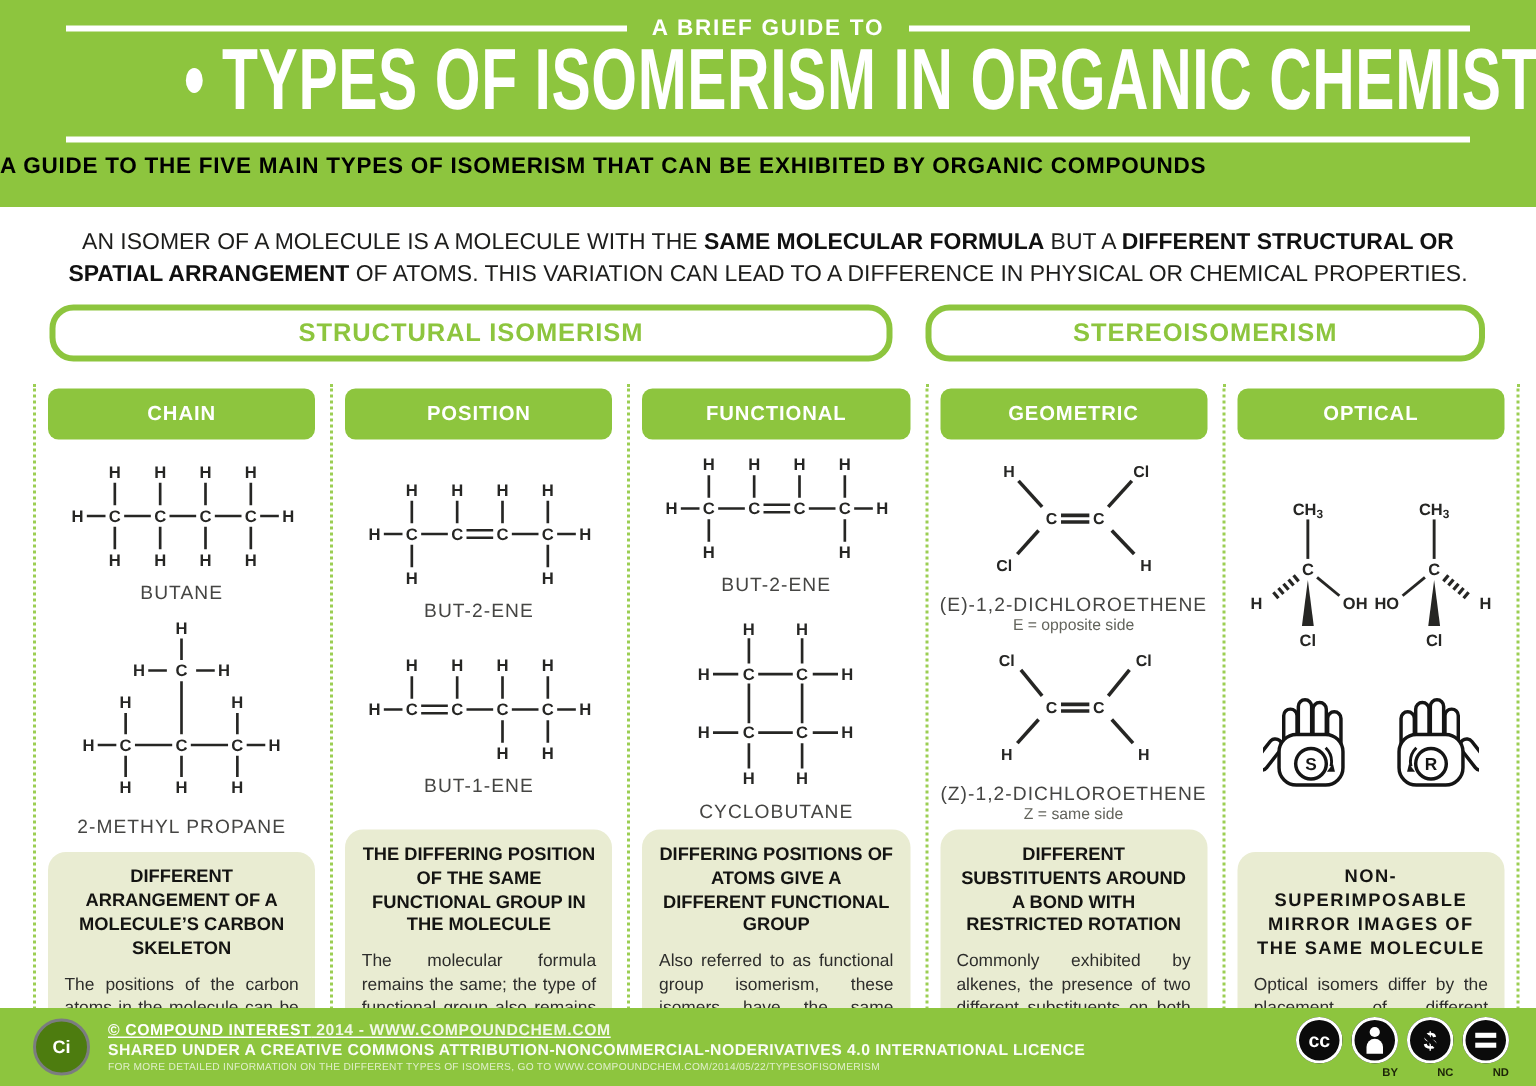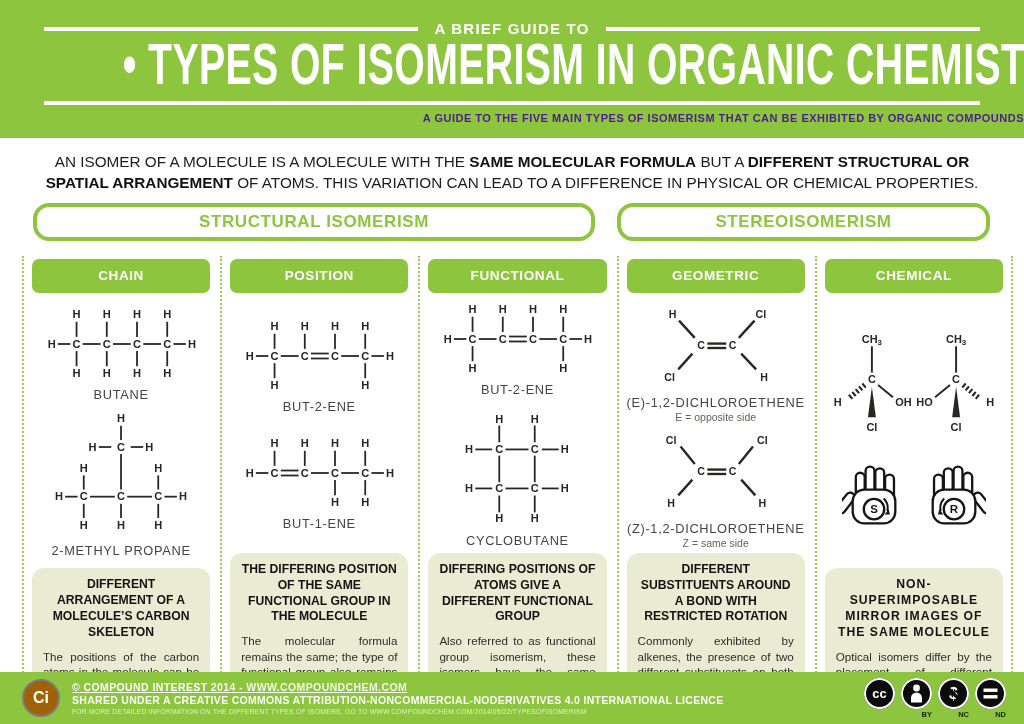--- a/index.html
+++ b/index.html
@@ -7,28 +7,28 @@
     --green-soft:#9bce53;
     --ink:#262624;
     --box:#e9ecd2;
   }
   *{box-sizing:border-box;}
   html,body{margin:0;padding:0;}
   body{width:1024px;height:724px;font-family:"Liberation Sans",sans-serif;background:#fff;}
   .page{position:relative;width:1024px;height:724px;overflow:hidden;background:#fff;}
 
   
-  .header{background:var(--green);height:138px;padding-top:20px;}
+  .header{background:var(--green);height:138px;padding-top:10px;}
   .kicker-row{display:flex;align-items:center;gap:16px;margin:0 44px;}
   .kline{flex:1;height:4px;background:#fff;}
   .kicker{color:#fff;font-weight:bold;font-size:15px;letter-spacing:1.2px;white-space:nowrap;}
   .title{text-align:center;color:#fff;font-weight:bold;font-size:49px;line-height:1.04;margin-top:2px;height:56px;}
   .title span{display:inline-block;transform:scale(0.80,1.18);transform-origin:center;white-space:nowrap;letter-spacing:0.5px;}
   .hdivider{height:4px;background:#fff;margin:6px 44px 7px;}
-  .subtitle{text-align:right;color:#4c1d95;font-weight:bold;font-size:11px;letter-spacing:0.5px;}
+  .subtitle{text-align:left;color:#000000;font-weight:bold;font-size:15px;letter-spacing:0.5px;}
 
   
   .intro{margin:13px 38px 9px;text-align:center;font-size:15.3px;line-height:1.4;color:#1d1d1b;}
   .intro strong{font-weight:bold;color:#111;}
 
   
   .sections{display:flex;margin:2px 33px 13px;gap:22px;}
   .section-badge{border:4px solid var(--green);border-radius:16px;height:38px;display:flex;align-items:center;justify-content:center;
     color:var(--green);font-weight:bold;font-size:17px;letter-spacing:0.6px;background:#fff;}
   .section-structural{width:562px;}
@@ -49,21 +49,21 @@
   .textbox h3{margin:0 0 8px;font-size:12.2px;text-align:center;line-height:1.3;color:#141412;font-weight:bold;}
   .textbox h3.spread{letter-spacing:1px;}
   .textbox p{margin:0;font-size:11.6px;line-height:1.33;text-align:justify;color:#2d2d2b;}
   .optical-labels{font-size:12.5px;color:#3a3a38;line-height:1.55;}
   .optical-labels strong{color:#111;}
   .hands{display:flex;gap:16px;align-items:center;}
   .mol text{font-family:"Liberation Sans",sans-serif;}
 
   
   .footer{position:absolute;left:0;right:0;bottom:0;height:52px;background:var(--green);display:flex;align-items:center;padding:0 18px 0 22px;gap:12px;}
-  .ci-logo{width:38px;height:38px;border-radius:50%;background:#a16207;border:2.5px solid #7b7c80;color:#fff;font-weight:bold;font-size:16px;
+  .ci-logo{width:38px;height:38px;border-radius:50%;background:#4d7c0f;border:2.5px solid #7b7c80;color:#fff;font-weight:bold;font-size:12px;
     display:flex;align-items:center;justify-content:center;flex:0 0 auto;}
   .footer-text{flex:1;color:#fff;min-width:0;}
   .f1{font-size:10.5px;font-weight:bold;letter-spacing:0.4px;text-decoration:underline;}
   .f1 .rest{color:rgba(255,255,255,0.88);}
   .f2{font-size:10.5px;font-weight:bold;letter-spacing:0.3px;color:rgba(255,255,255,0.96);margin-top:1px;}
   .f3{font-size:6.8px;color:rgba(255,255,255,0.72);letter-spacing:0.2px;margin-top:2px;}
   .cc-icons{display:flex;gap:3px;align-items:flex-start;flex:0 0 auto;}
   .cc-item{display:flex;flex-direction:column;align-items:flex-end;width:34px;}
   .cc-circle{width:31px;height:31px;border-radius:50%;background:#0b0b0b;box-shadow:inset 0 0 0 2px #fff;
     display:flex;align-items:center;justify-content:center;}
@@ -351,21 +351,21 @@
           <div class="subcaption">Z = same side</div>
         </div>
       </div>
       <div class="textbox">
         <h3>DIFFERENT SUBSTITUENTS AROUND A BOND WITH RESTRICTED ROTATION</h3>
         <p>Commonly exhibited by alkenes, the presence of two different substituents on both carbon atoms at either end of the double bond can give rise to two different, non-superimposable isomers due to the restricted rotation of the bond.</p>
       </div>
     </div>
 
     <div class="col">
-      <div class="pill">CHEMICAL</div>
+      <div class="pill">OPTICAL</div>
       <div class="figs">
         <div class="fig">
           <svg class="mol" viewBox="0 0 200 122" width="176" height="107">
               <line x1="52" y1="22" x2="52" y2="52" stroke="#262624" stroke-width="2.2"></line>
               <line x1="59" y1="66" x2="76" y2="80" stroke="#262624" stroke-width="2.2"></line>
               <line x1="148" y1="22" x2="148" y2="52" stroke="#262624" stroke-width="2.2"></line>
               <line x1="141" y1="66" x2="124" y2="80" stroke="#262624" stroke-width="2.2"></line>
               <line x1="44" y1="66" x2="26" y2="81" stroke="#262624" stroke-width="6" stroke-dasharray="2.4,2.6"></line>
               <line x1="156" y1="66" x2="174" y2="81" stroke="#262624" stroke-width="6" stroke-dasharray="2.4,2.6"></line>
               <polygon points="52,68 47.5,103 56.5,103" fill="#262624"></polygon>

